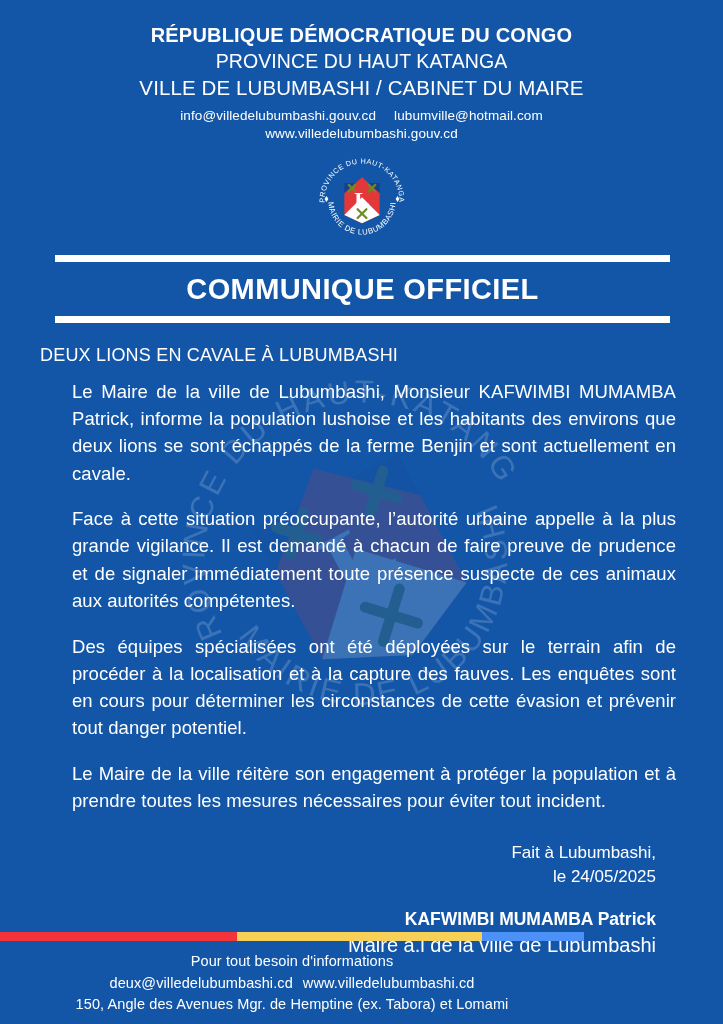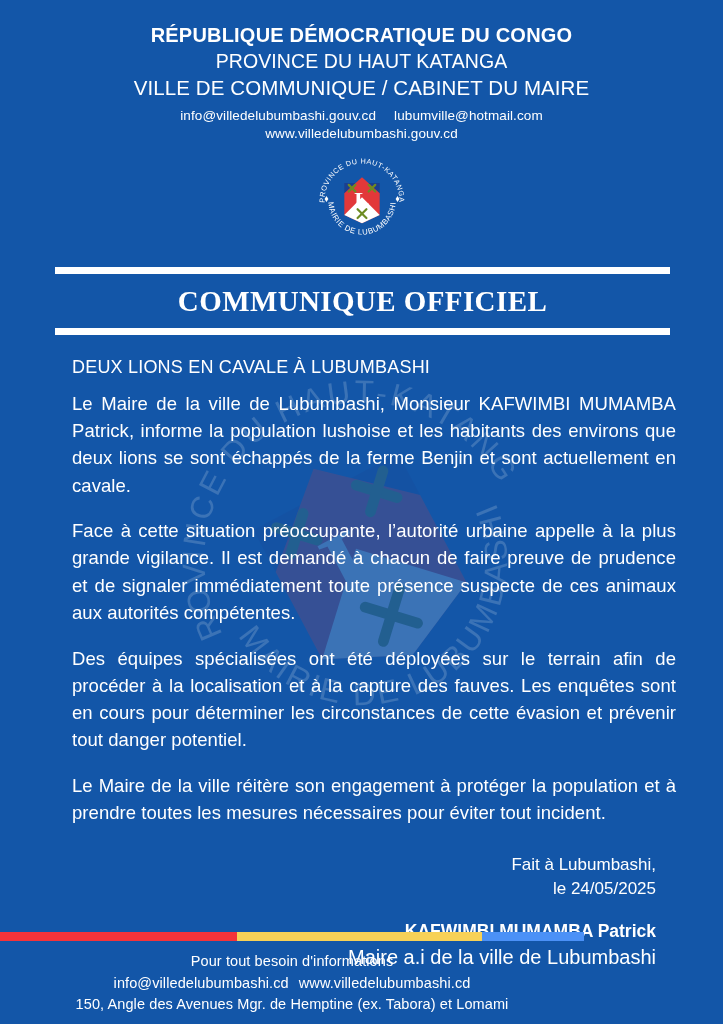--- a/index.html
+++ b/index.html
@@ -86,41 +86,40 @@
   }
   .emblem {
     width: 112px;
     height: 96px;
   }
 
   
   .title-block {
     position: relative;
     z-index: 2;
-    margin: 20px 53px 0 55px;
-    font-family: Liberation Serif, serif;
+    margin: 8px 53px 0 55px;
   }
   .rule {
     height: 7px;
     background: #ffffff;
     width: 100%;
   }
   .title-text {
     text-align: center;
     font-size: 29px;
     font-weight: bold;
     letter-spacing: 0.4px;
     padding: 11px 0 10px 0;
   }
 
   
   .subject {
     position: relative;
     z-index: 2;
-    margin: 22px 0 0 72px;
+    margin: 22px 0 0 40px;
     font-size: 18px;
     letter-spacing: 0.2px;
   }
 
   
   .body {
     position: relative;
     z-index: 2;
     margin: 0 47px 0 72px;
   }
@@ -216,21 +215,21 @@
           <line x1="-9" y1="22" x2="9" y2="40"></line>
           <line x1="9" y1="22" x2="-9" y2="40"></line>
         </g>
       </g>
     </g>
   </svg>
 
   <div class="header">
     <div class="h-line1">RÉPUBLIQUE DÉMOCRATIQUE DU CONGO</div>
     <div class="h-line2">PROVINCE DU HAUT KATANGA</div>
-    <div class="h-line3">VILLE DE COMMUNIQUE  / CABINET DU MAIRE</div>
+    <div class="h-line3">VILLE DE LUBUMBASHI  / CABINET DU MAIRE</div>
     <div class="h-contact">
       <span>info@villedelubumbashi.gouv.cd</span><span class="gap"></span><span>lubumville@hotmail.com</span>
     </div>
     <div class="h-web">www.villedelubumbashi.gouv.cd</div>
   </div>
 
   <div class="emblem-wrap">
     <svg class="emblem" viewBox="0 0 200 200" aria-hidden="true">
       <defs>
         <path id="em-top" d="M 22,104 A 78,78 0 0 1 178,104"></path>
@@ -287,19 +286,19 @@
 
   <div class="footer">
     <div class="tricolor">
       <div class="tri-red"></div>
       <div class="tri-yellow"></div>
       <div class="tri-blue"></div>
     </div>
     <div class="footer-text">
       <div class="f-line">Pour  tout besoin d'informations</div>
       <div class="f-line">
-        <span>info@villedelubumbashi.cd</span><span class="gap"></span><span>www.villedelubumbashi.cd</span>
+        <span>deux@villedelubumbashi.cd</span><span class="gap"></span><span>www.villedelubumbashi.cd</span>
       </div>
       <div class="f-line">150, Angle des Avenues Mgr. de Hemptine (ex. Tabora) et Lomami</div>
     </div>
   </div>
 
 </div>
 
 </body></html>

